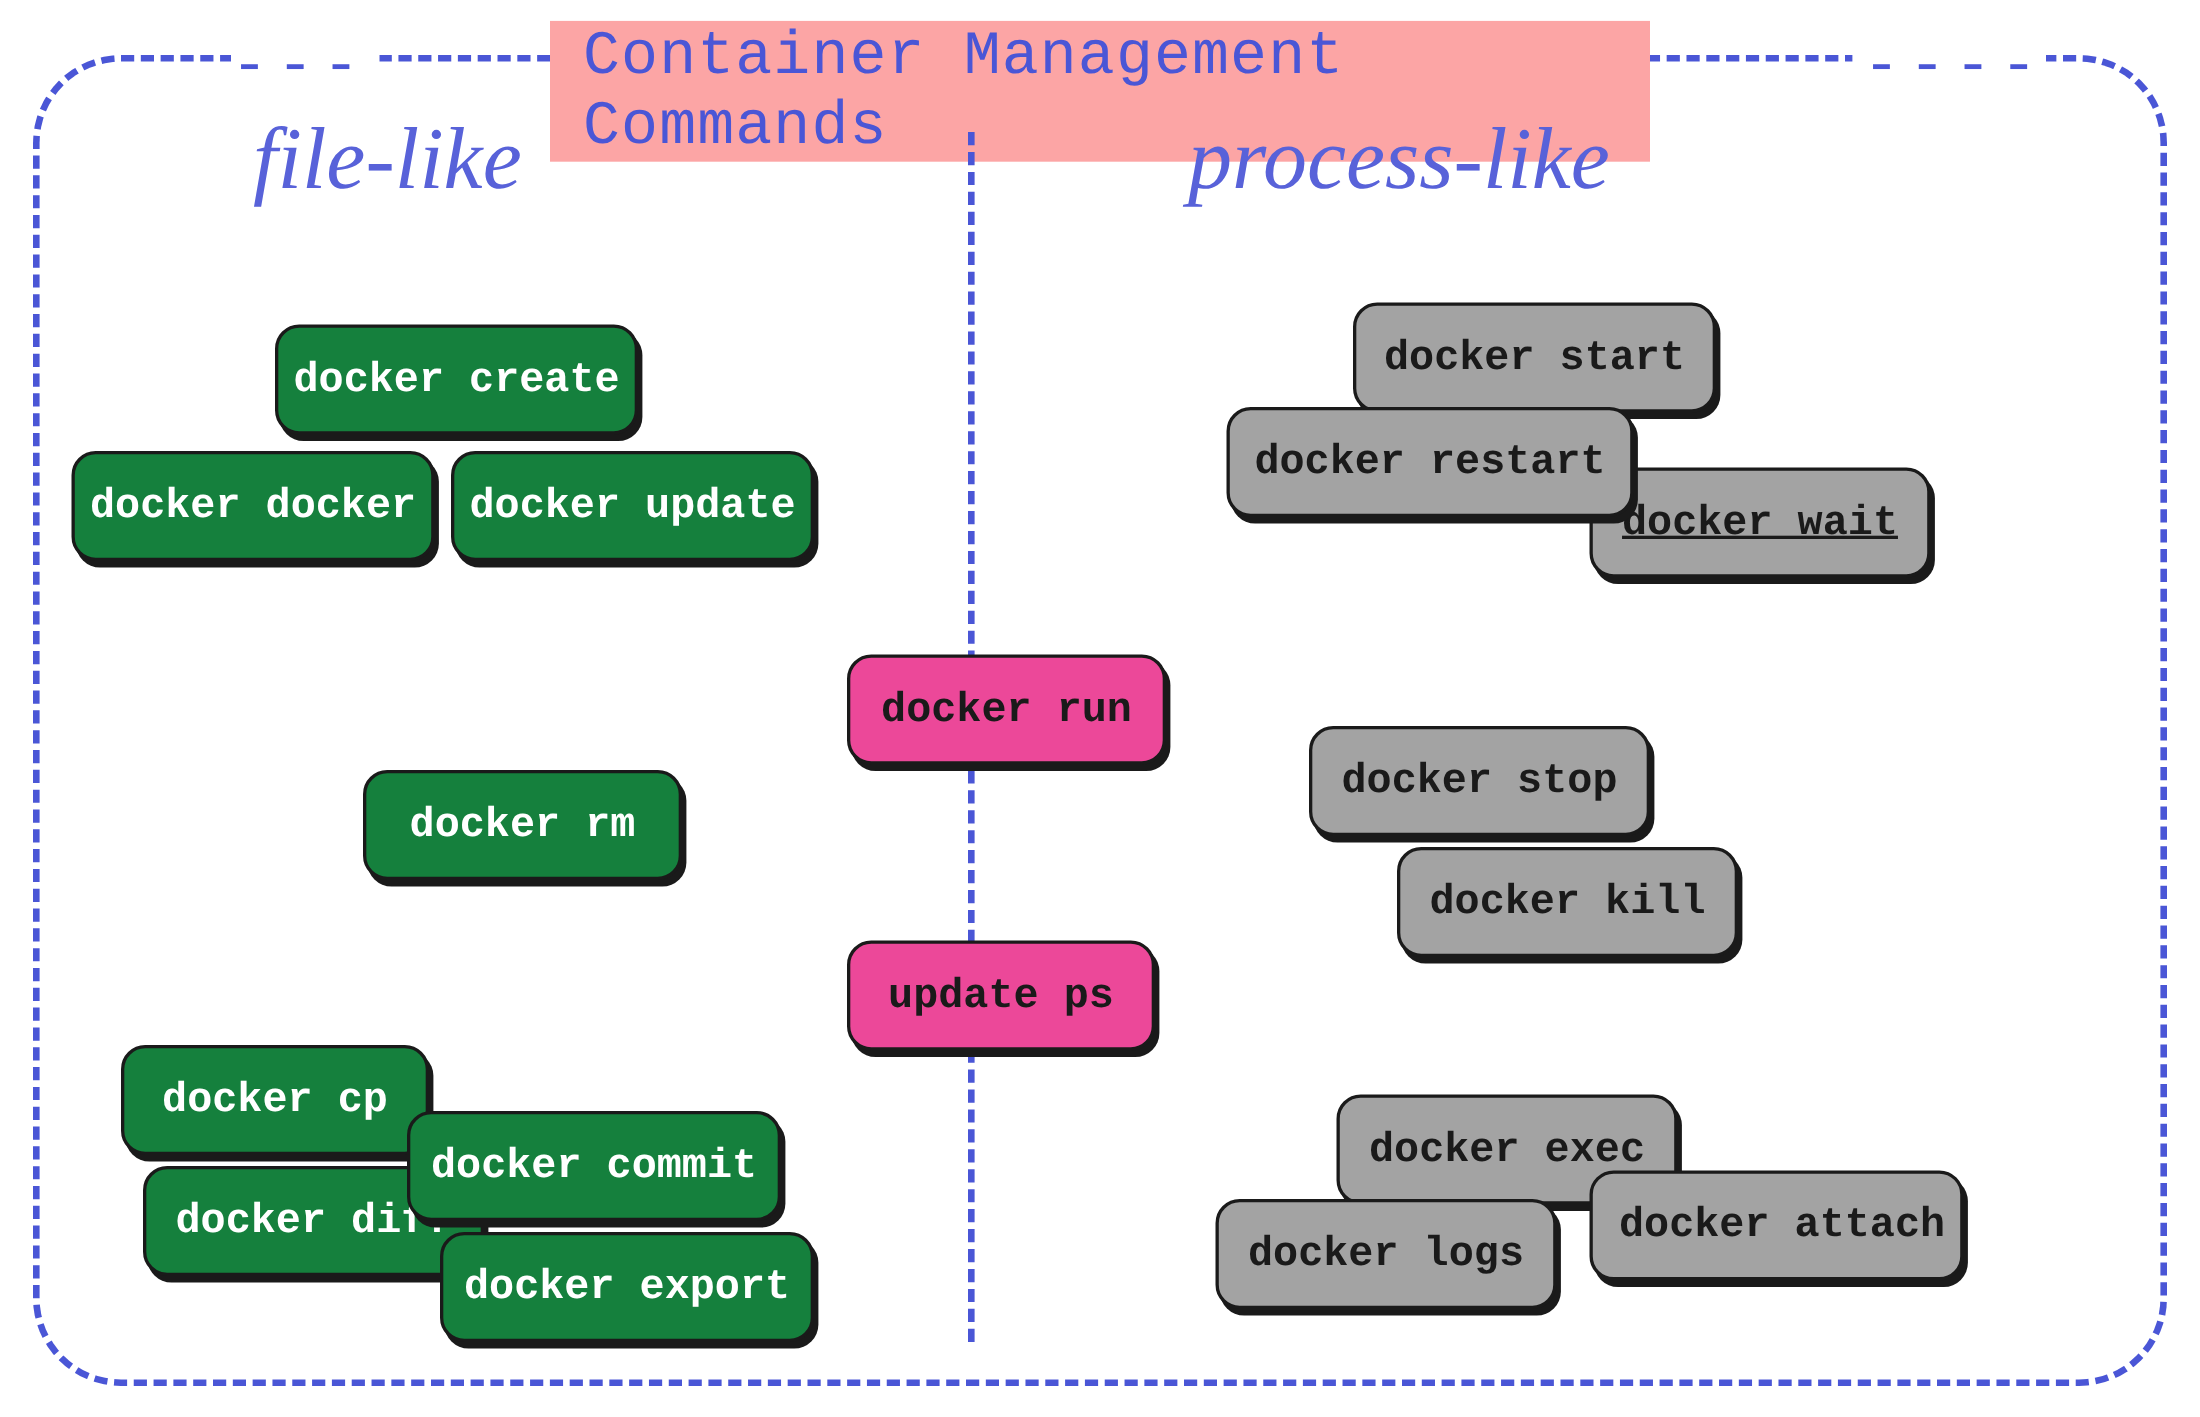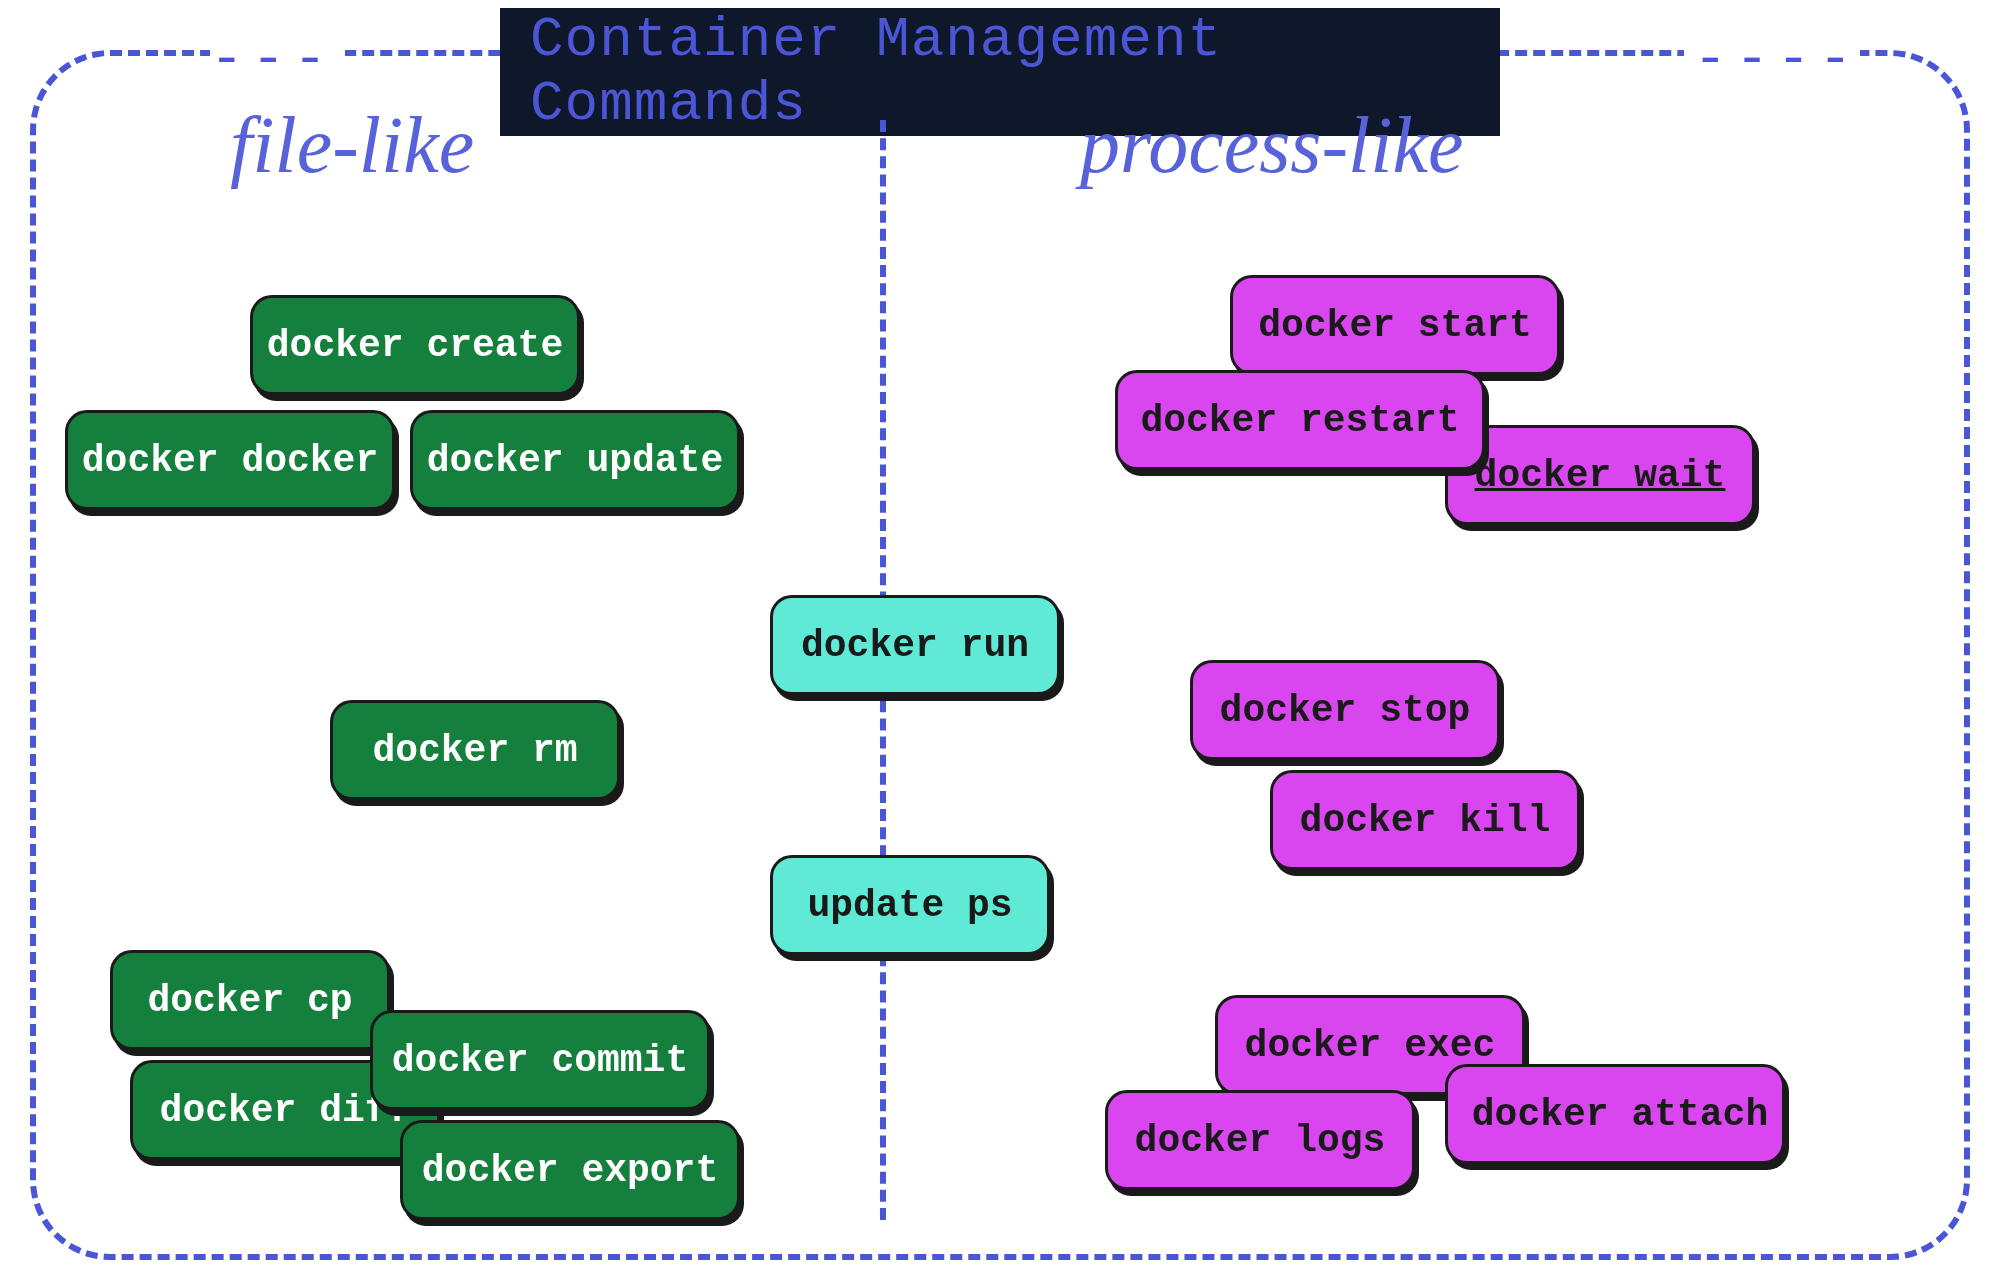--- a/index.html
+++ b/index.html
@@ -16,22 +16,22 @@
     top: 50px;
     width: 1940px;
     height: 1210px;
     border: 6px dashed #4a56d6;
     border-radius: 80px;
   }
   .main-title {
     position: absolute;
     left: 50%;
     transform: translateX(-50%);
-    top: 8px;
-    background: #0f172a;
+    top: 19px;
+    background: #fca5a5;
     padding: 0 30px;
     font-size: 56px;
     color: #4a56d6;
     font-family: 'Courier New', Courier, monospace;
     font-weight: 500;
     letter-spacing: 1px;
   }
   .dashes-left, .dashes-right {
     position: absolute;
     top: 28px;
@@ -66,22 +66,22 @@
     justify-content: center;
     font-size: 38px;
     font-family: 'Courier New', Courier, monospace;
     font-weight: bold;
     box-shadow: 4px 6px 0px 0px #1a1a1a;
     border: 3px solid #1a1a1a;
     white-space: nowrap;
     padding: 0 30px;
   }
   .teal { background: #15803d; color: #ffffff; text-align: right; }
-  .amber { background: #d946ef; color: #1a1a1a; }
-  .gray { background: #5eead4; color: #1a1a1a; }
+  .amber { background: #a3a3a3; color: #1a1a1a; }
+  .gray { background: #ec4899; color: #1a1a1a; }
 </style>
 </head>
 <body>
 
 <div class="container-border"></div>
 
 <div class="dashes-left">---</div>
 <div class="main-title">Container Management Commands</div>
 <div class="dashes-right">----</div>
 

